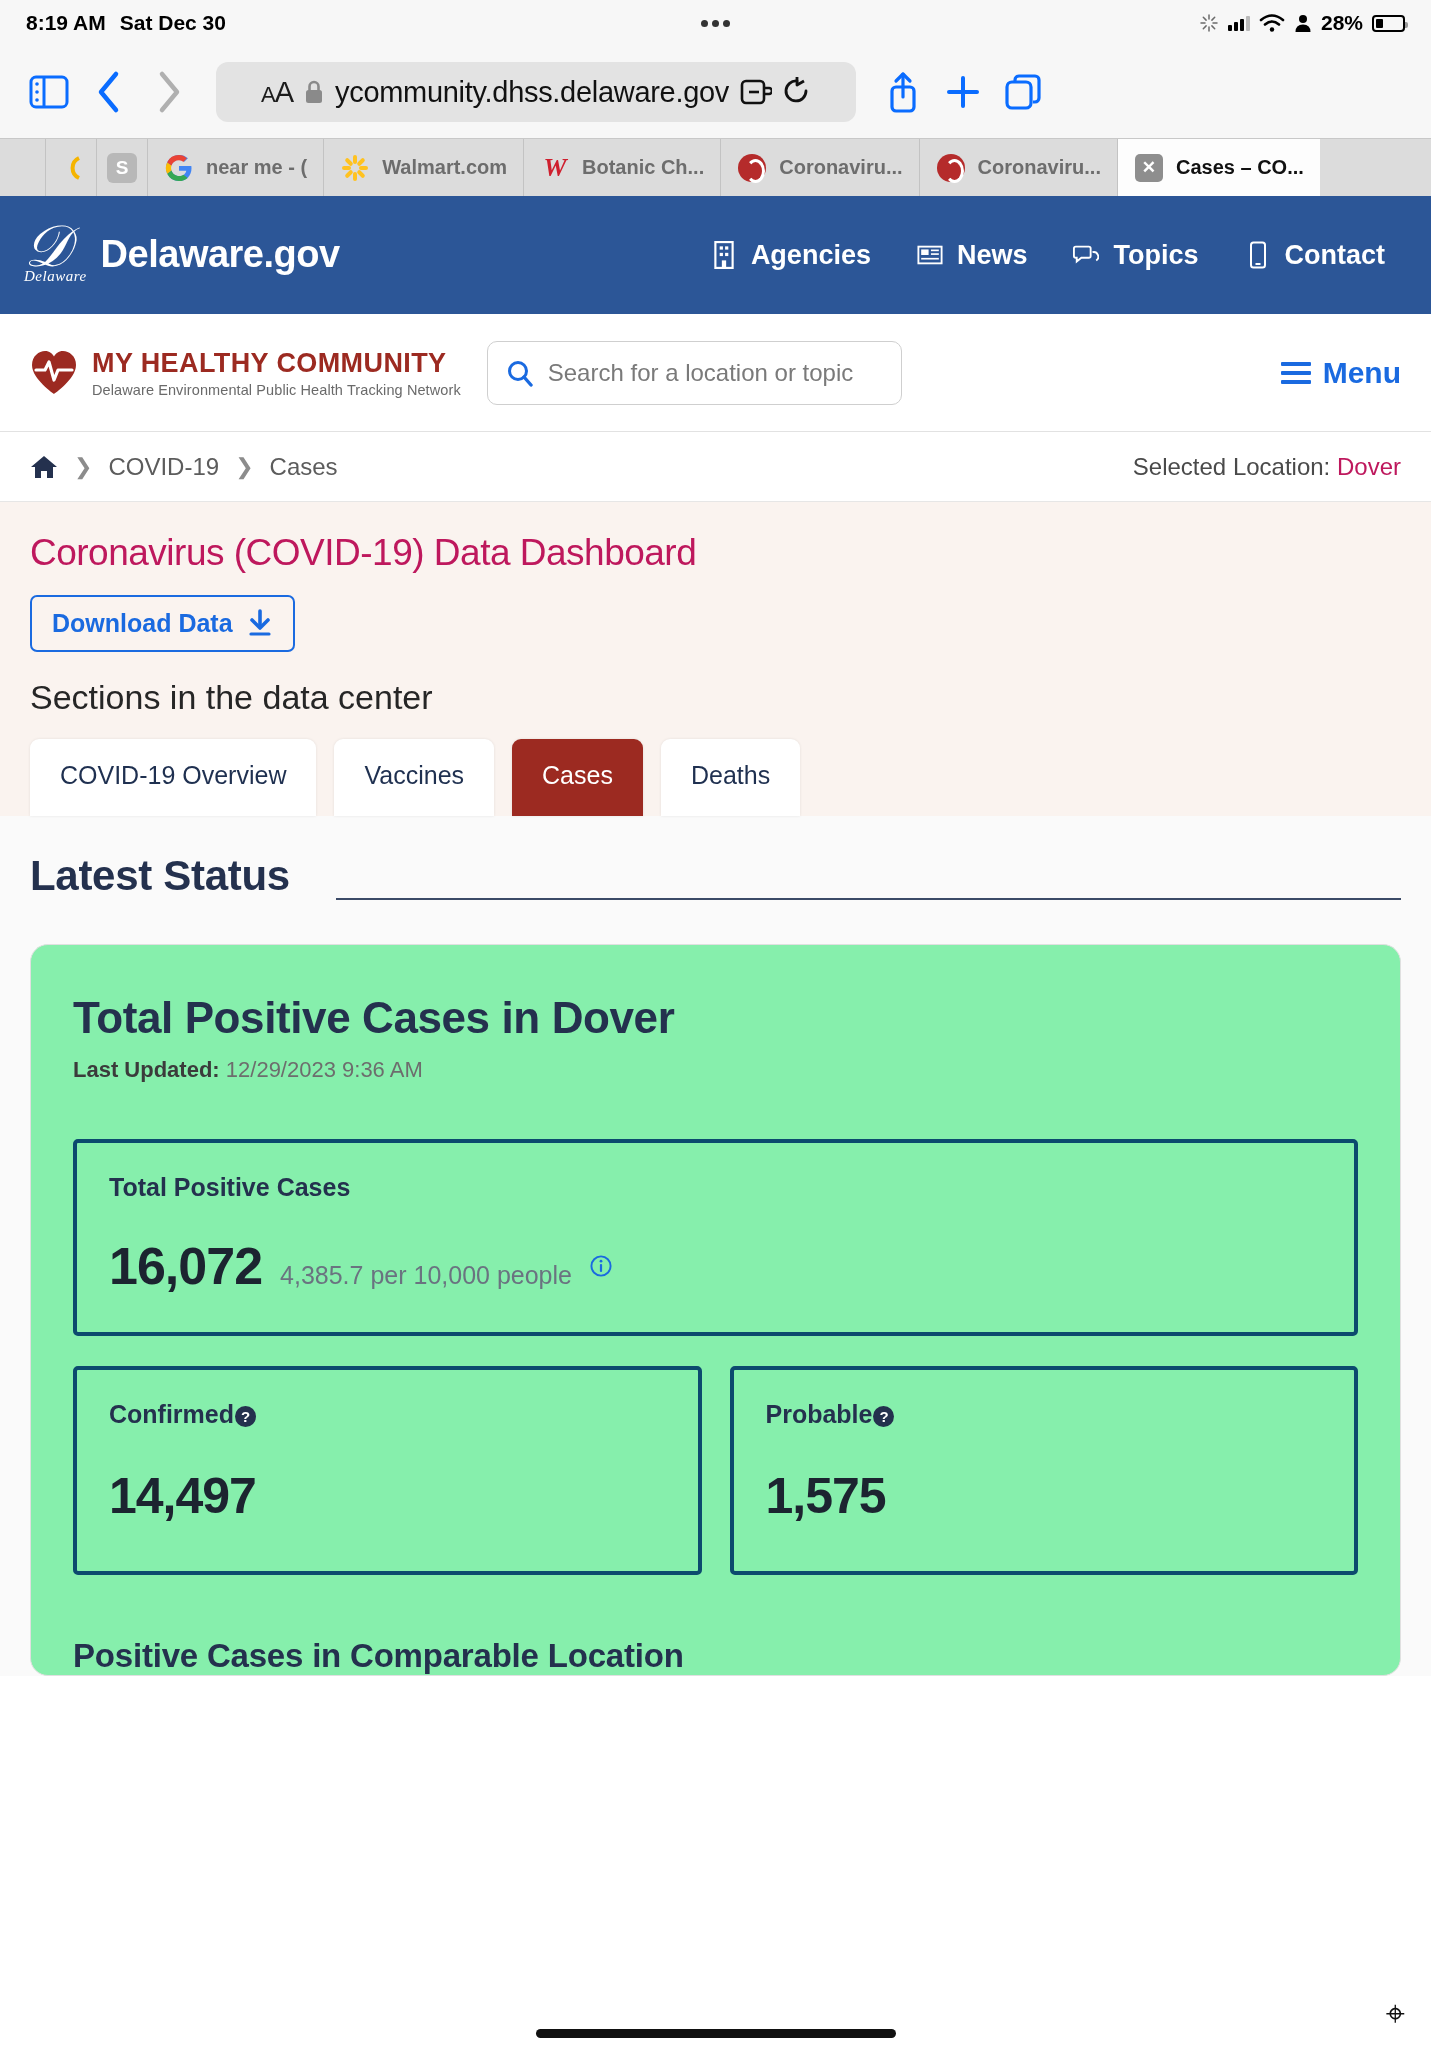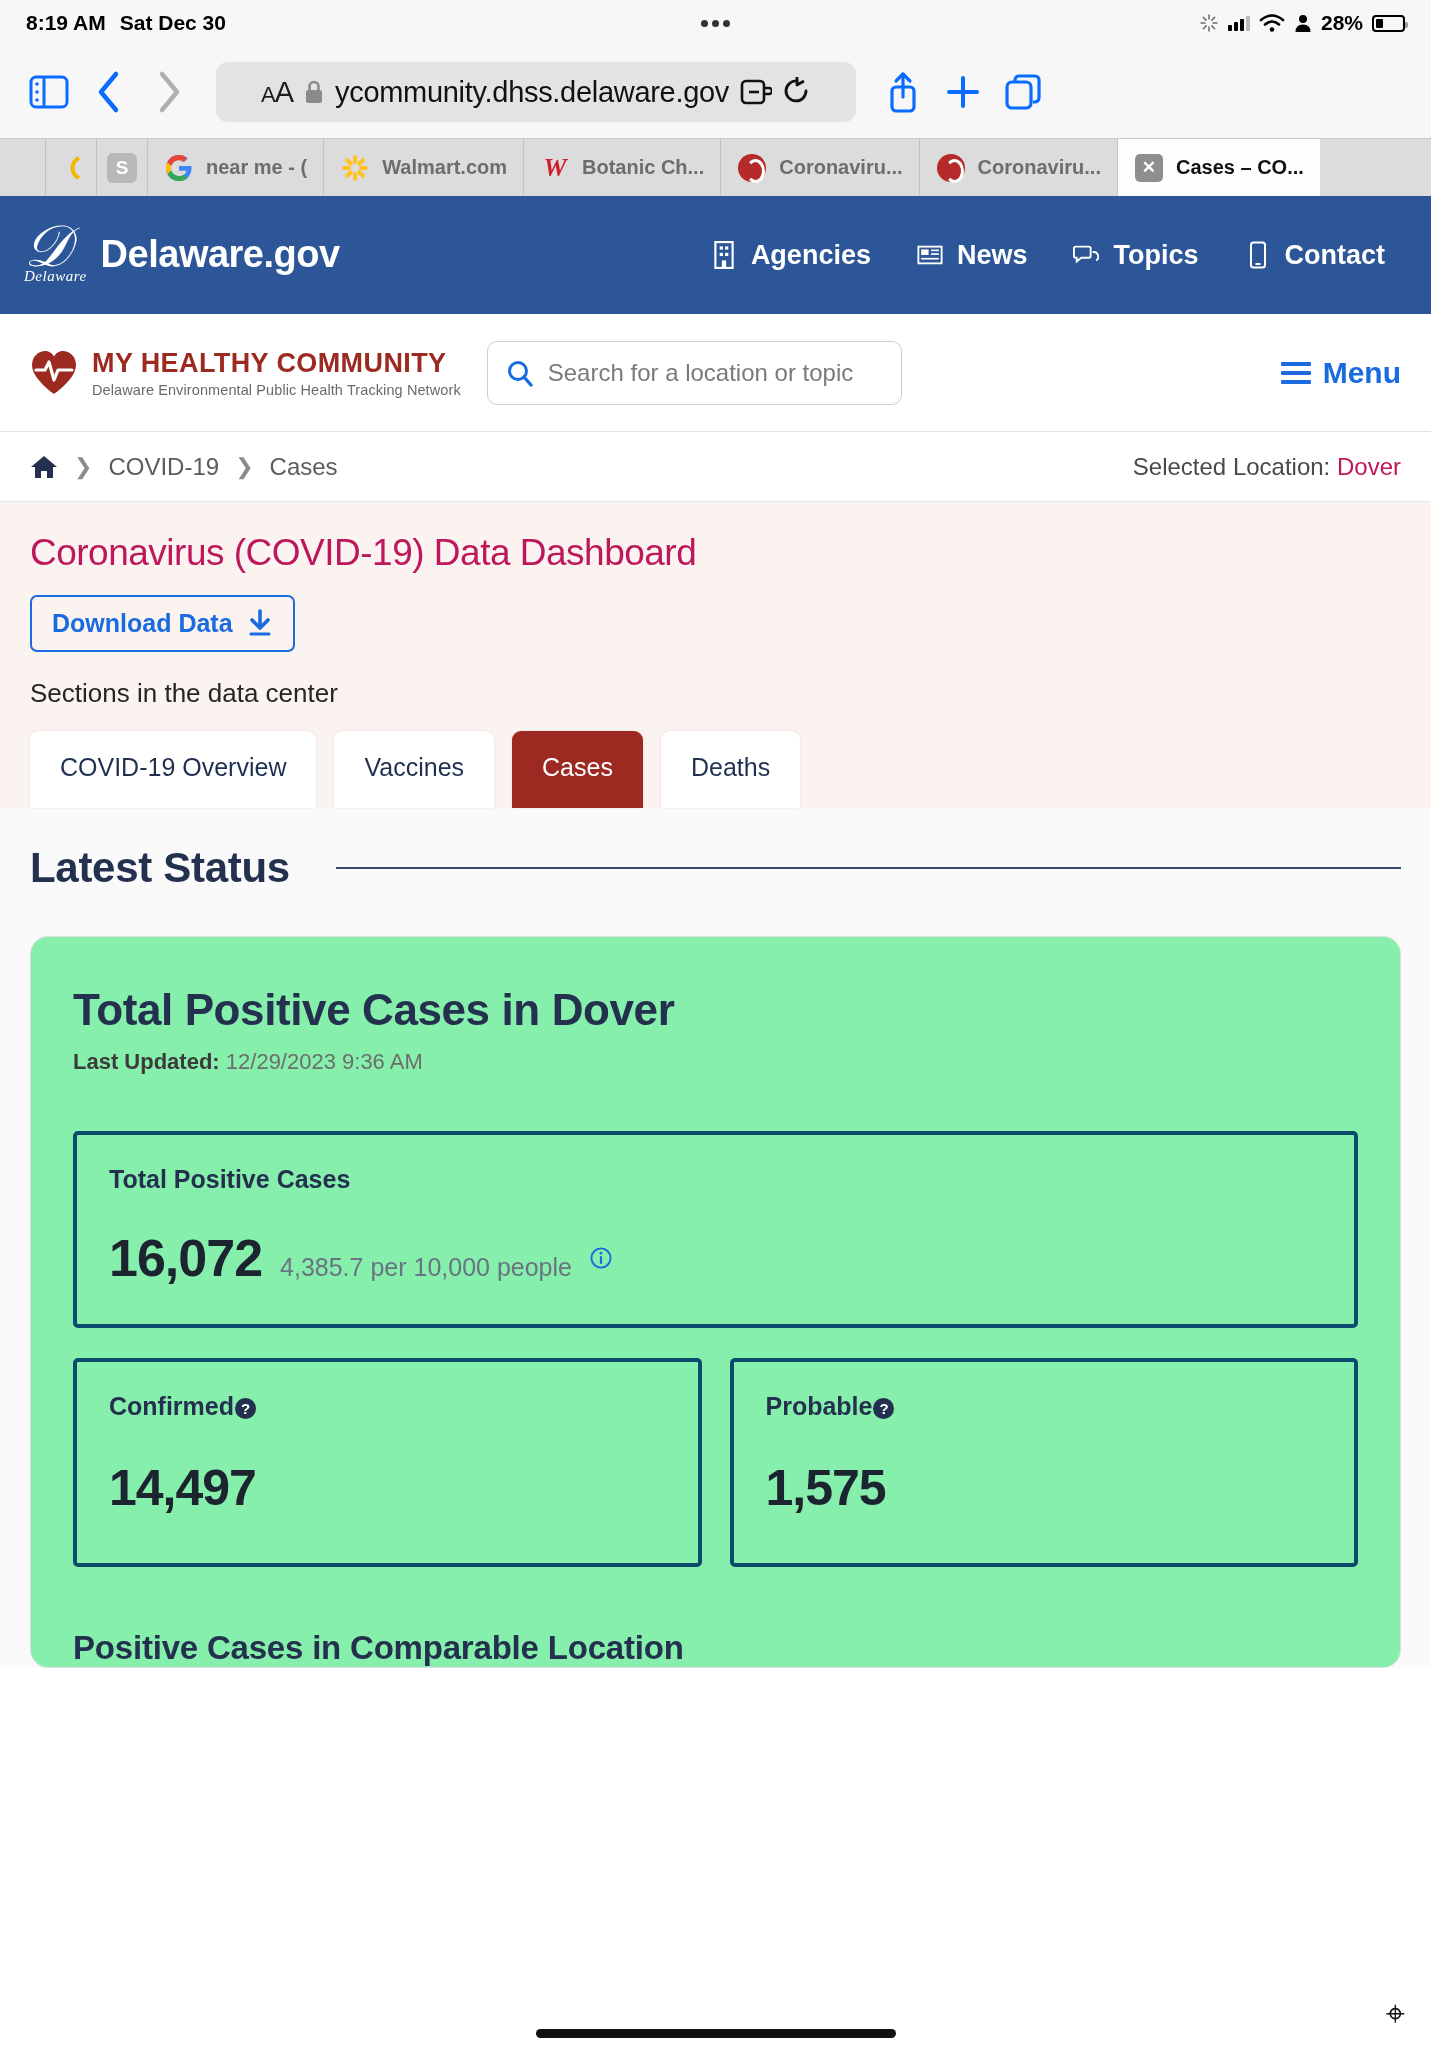--- a/index.html
+++ b/index.html
@@ -182,34 +182,34 @@
     line-height: 1.05;
   }
   .dl-btn {
     margin-top: 22px;
     display: inline-flex; align-items: center; gap: 14px;
     border: 2px solid #1a6ae0; border-radius: 7px;
     padding: 12px 20px;
     color: #1a6ae0; font-size: 25px; font-weight: bold;
     background: transparent;
   }
-  .sections-label { margin-top: 26px; font-size: 26px; color: #262626; }
+  .sections-label { margin-top: 26px; font-size: 34px; color: #262626; }
   .tabs-row { display: flex; gap: 18px; margin-top: 22px; }
   .dtab {
     background: #fff; border-radius: 9px 9px 0 0;
     padding: 22px 30px 26px 30px;
     font-size: 25px; color: #1f3050; font-weight: 500;
     box-shadow: 0 0 3px rgba(0,0,0,0.09);
   }
   .dtab.active { background: #9c2a21; color: #fff; }
 
   
   .content { background: #fafafa; padding: 0 30px; }
   .section-head {
-    display: flex; align-items: center; gap: 46px;
+    display: flex; align-items: flex-end; gap: 46px;
     padding: 36px 0 0 0;
   }
   .section-head h2 {
     font-size: 42px; color: #24314e; font-weight: bold; letter-spacing: -0.3px;
   }
   .rule { flex: 1; height: 2px; background: #3b4a67; }
 
   .card {
     margin-top: 44px;
     background: #86efac; border: 1px solid #e0e0e0; border-radius: 18px;

